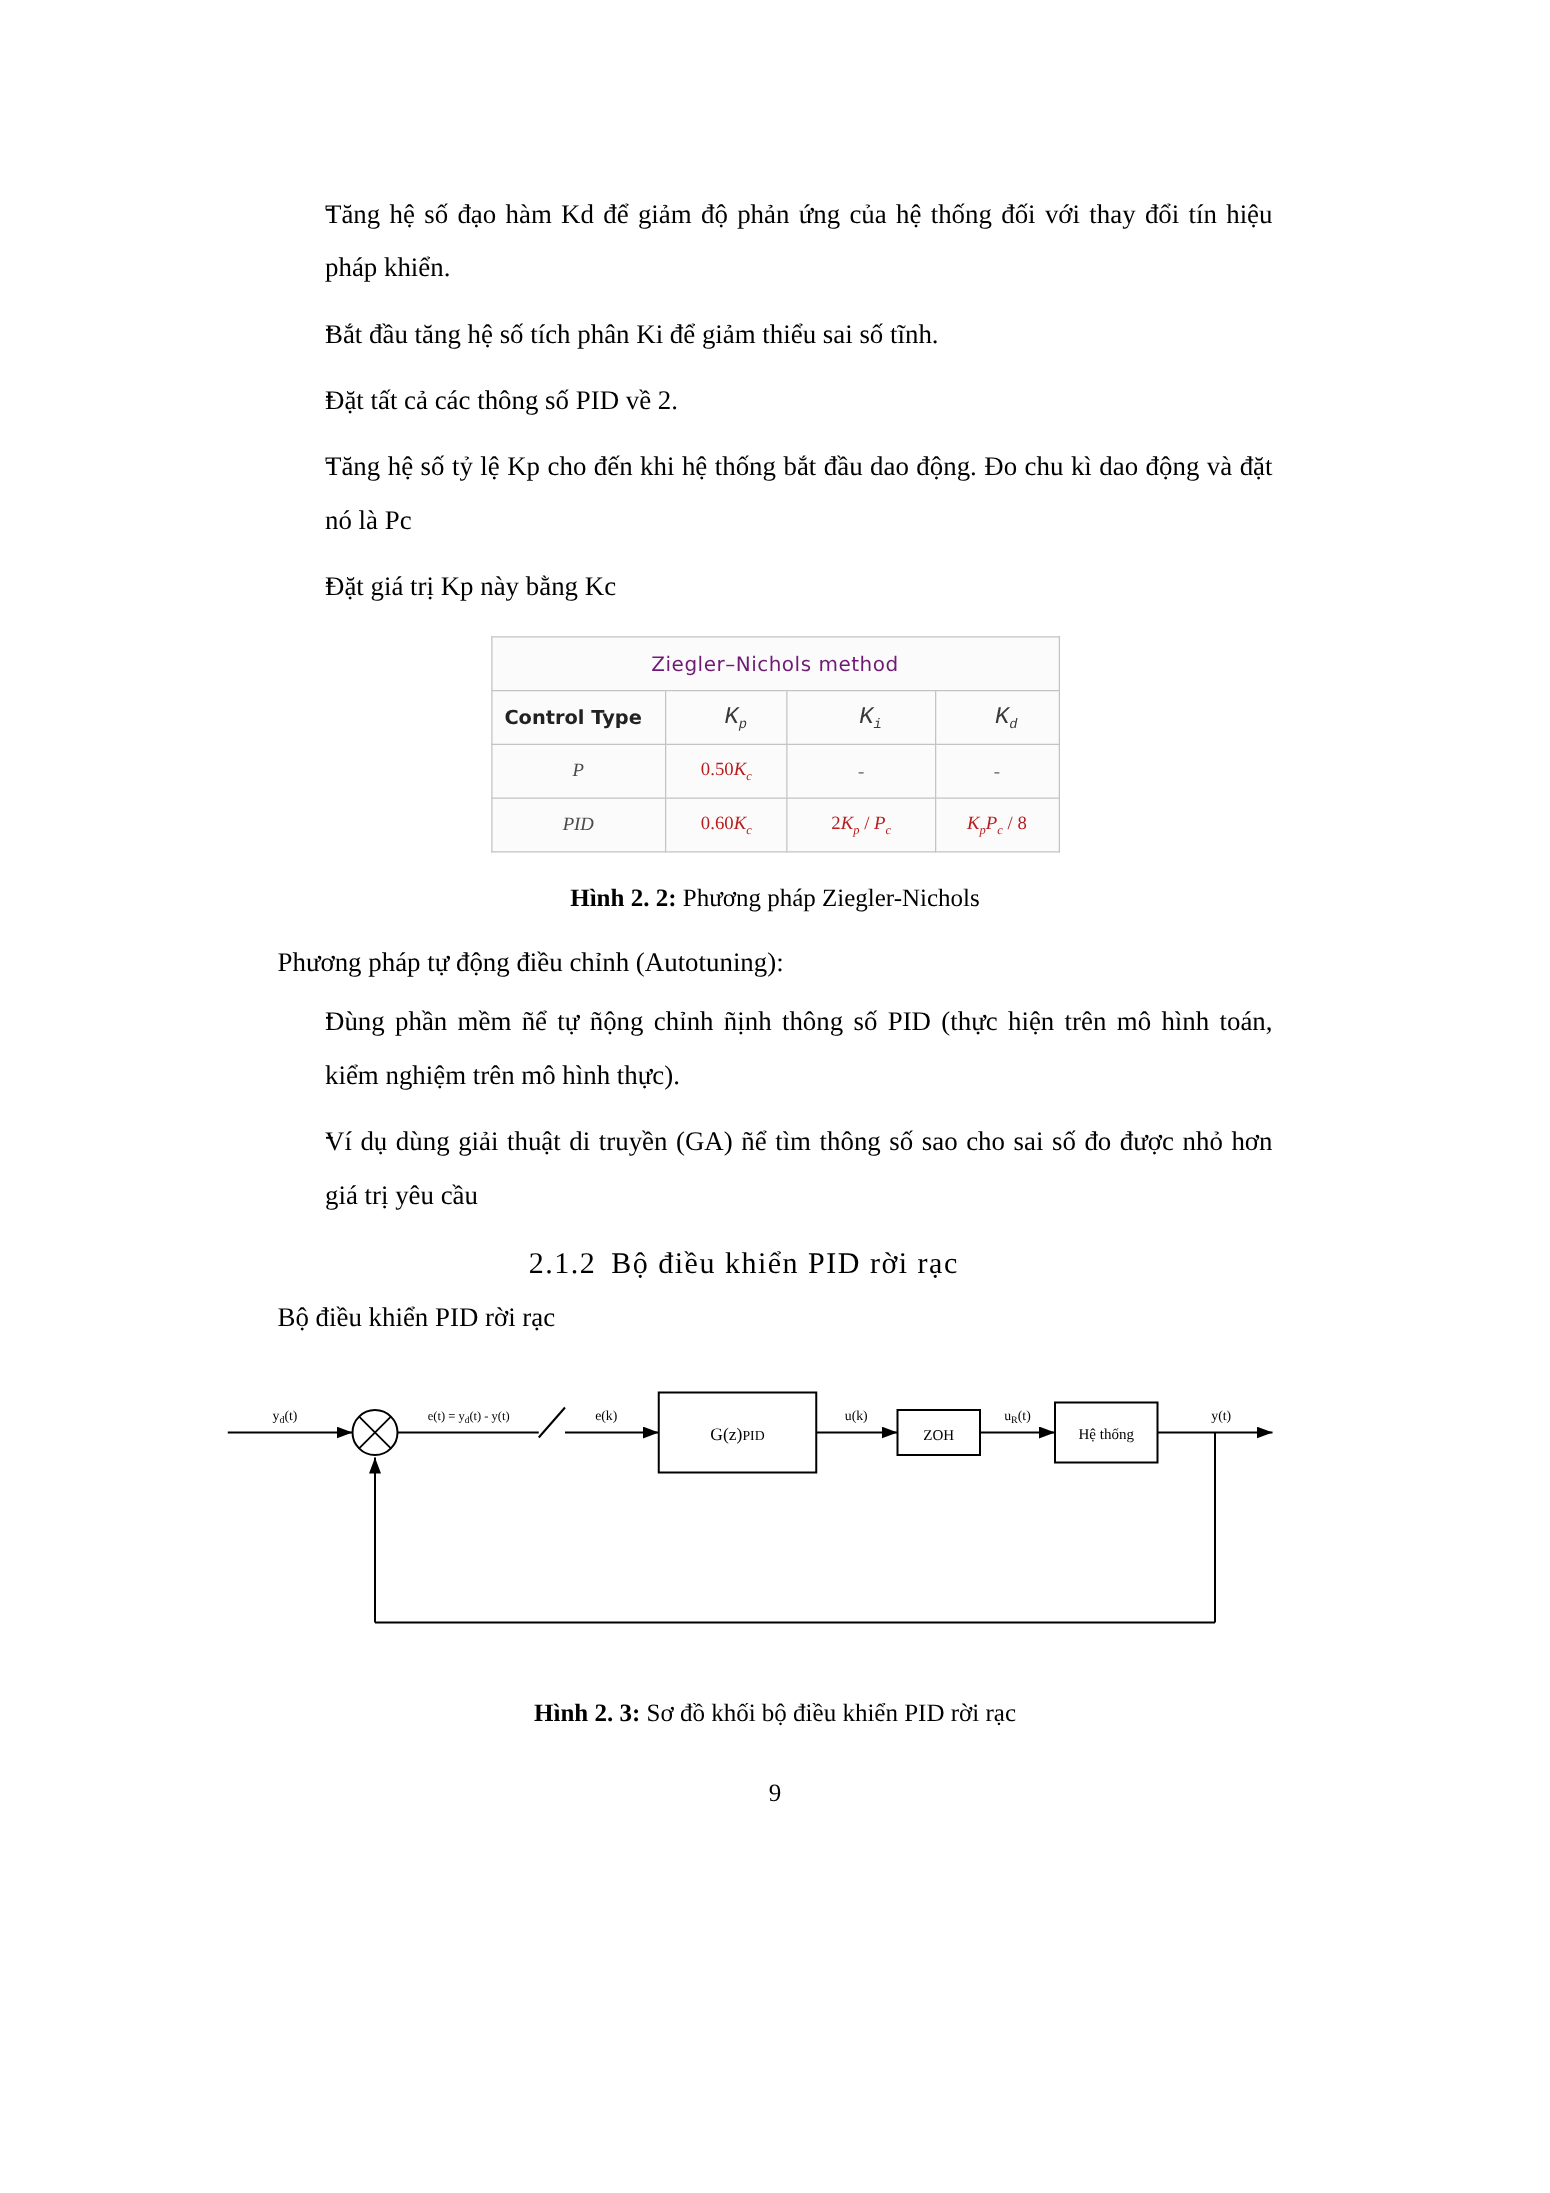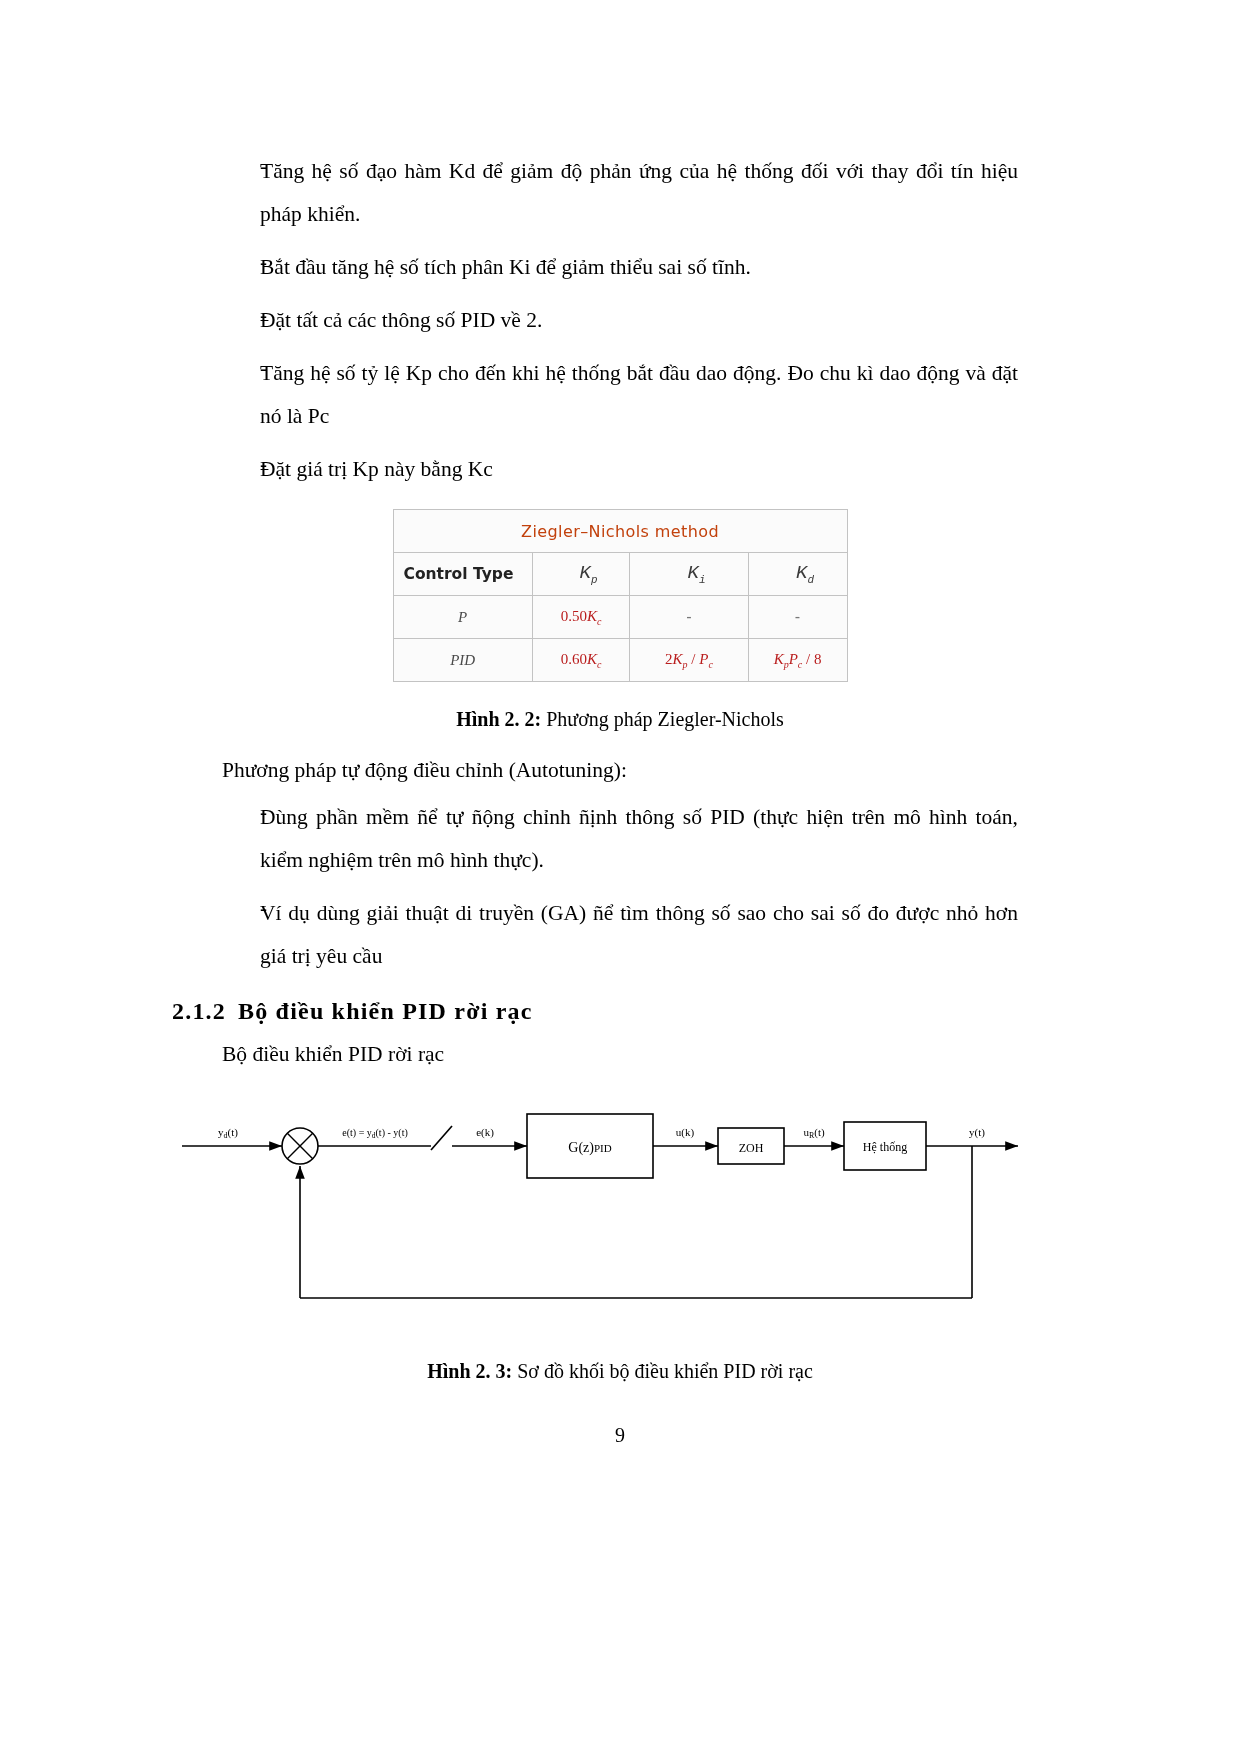--- a/index.html
+++ b/index.html
@@ -76,21 +76,21 @@
     padding: 5px 8px;
     font-size: 15px;
     text-align: center;
     vertical-align: middle;
     height: 32px;
     font-weight: normal;
   }
   .zn-title-cell {
     font-size: 16px !important;
     letter-spacing: 0.4px;
-    color: #c2410c;
+    color: #701a75;
     background: #fbfbfb;
   }
   .zn-head-left {
     font-weight: bold !important;
     text-align: left !important;
     padding-left: 10px !important;
     color: #222;
     font-size: 15.5px !important;
   }
   .zn-sym {
@@ -128,23 +128,24 @@
     text-align: center;
     font-size: 20px;
     margin-top: 26px;
     margin-bottom: 18px;
   }
   .caption b { font-weight: bold; }
 
   
   .heading {
     font-size: 24px;
-    font-weight: bold;
+    font-weight: normal;
     letter-spacing: 1.2px;
     margin: 20px 0 8px -50px;
+    text-align: center;
   }
   .heading .num { margin-right: 12px; }
 
   
   .diagram-wrap {
     margin-top: 8px;
     margin-left: -40px;
     width: 840px;
     height: 250px;
     position: relative;

